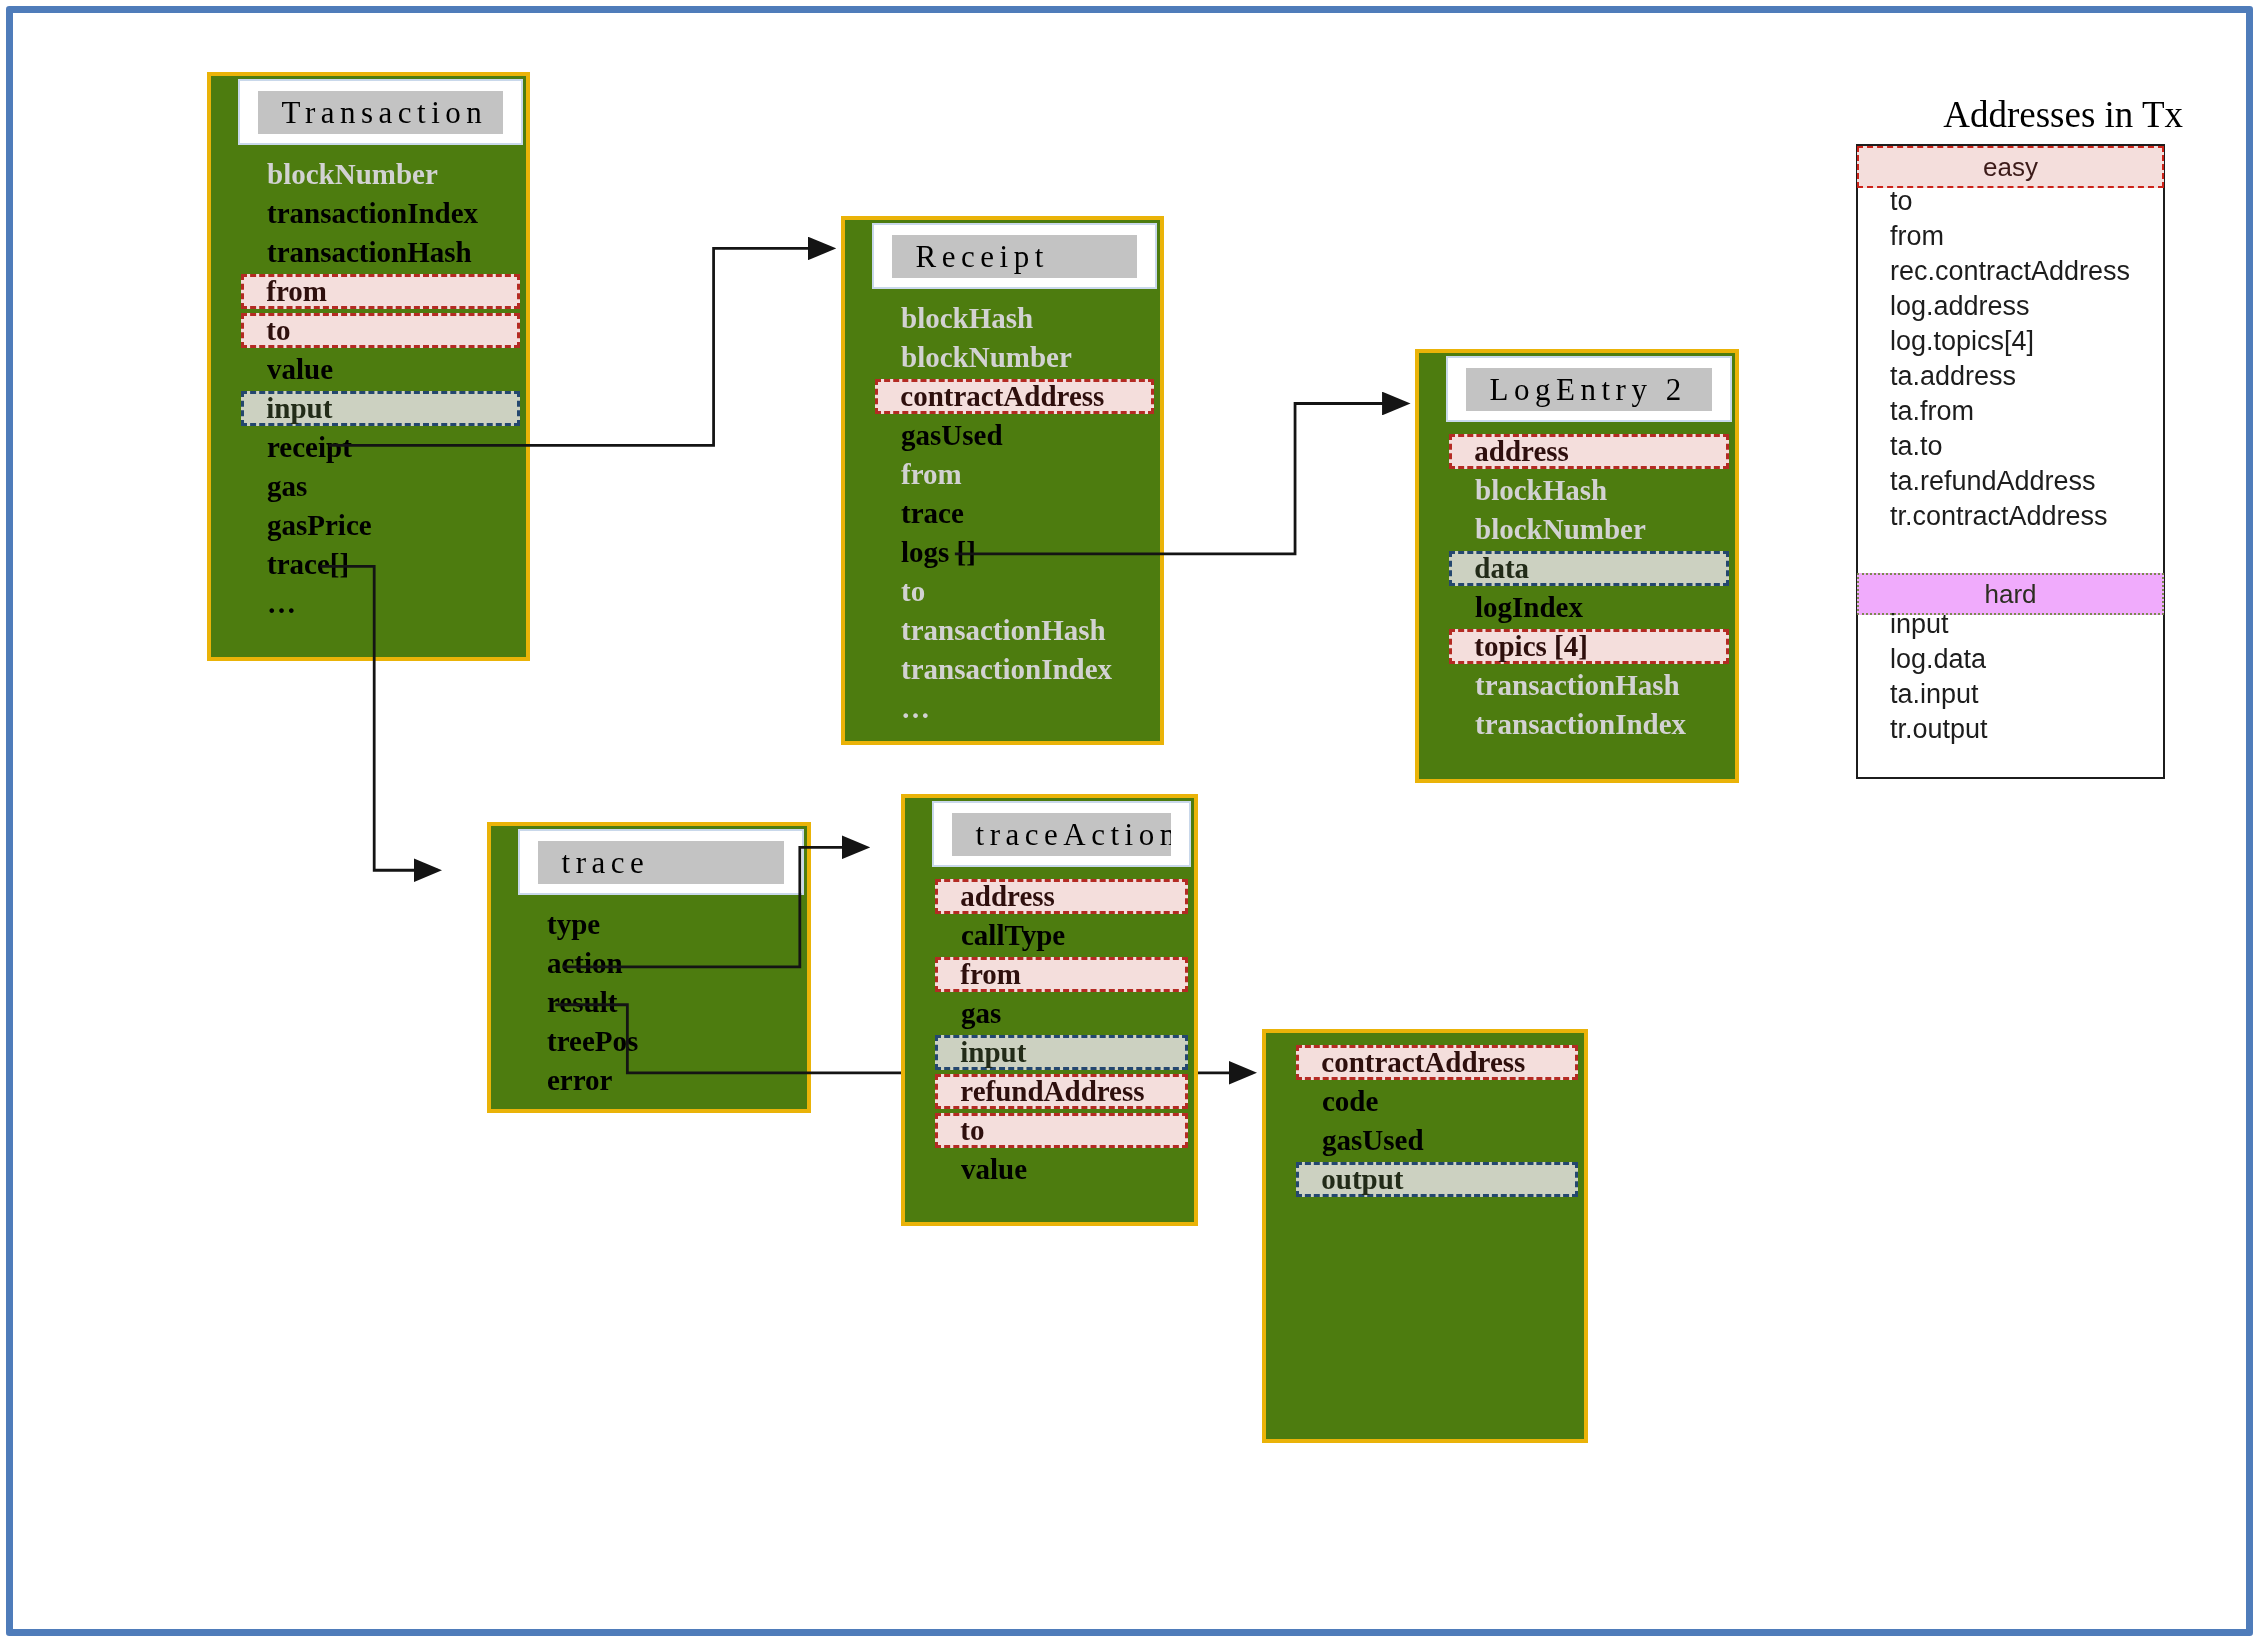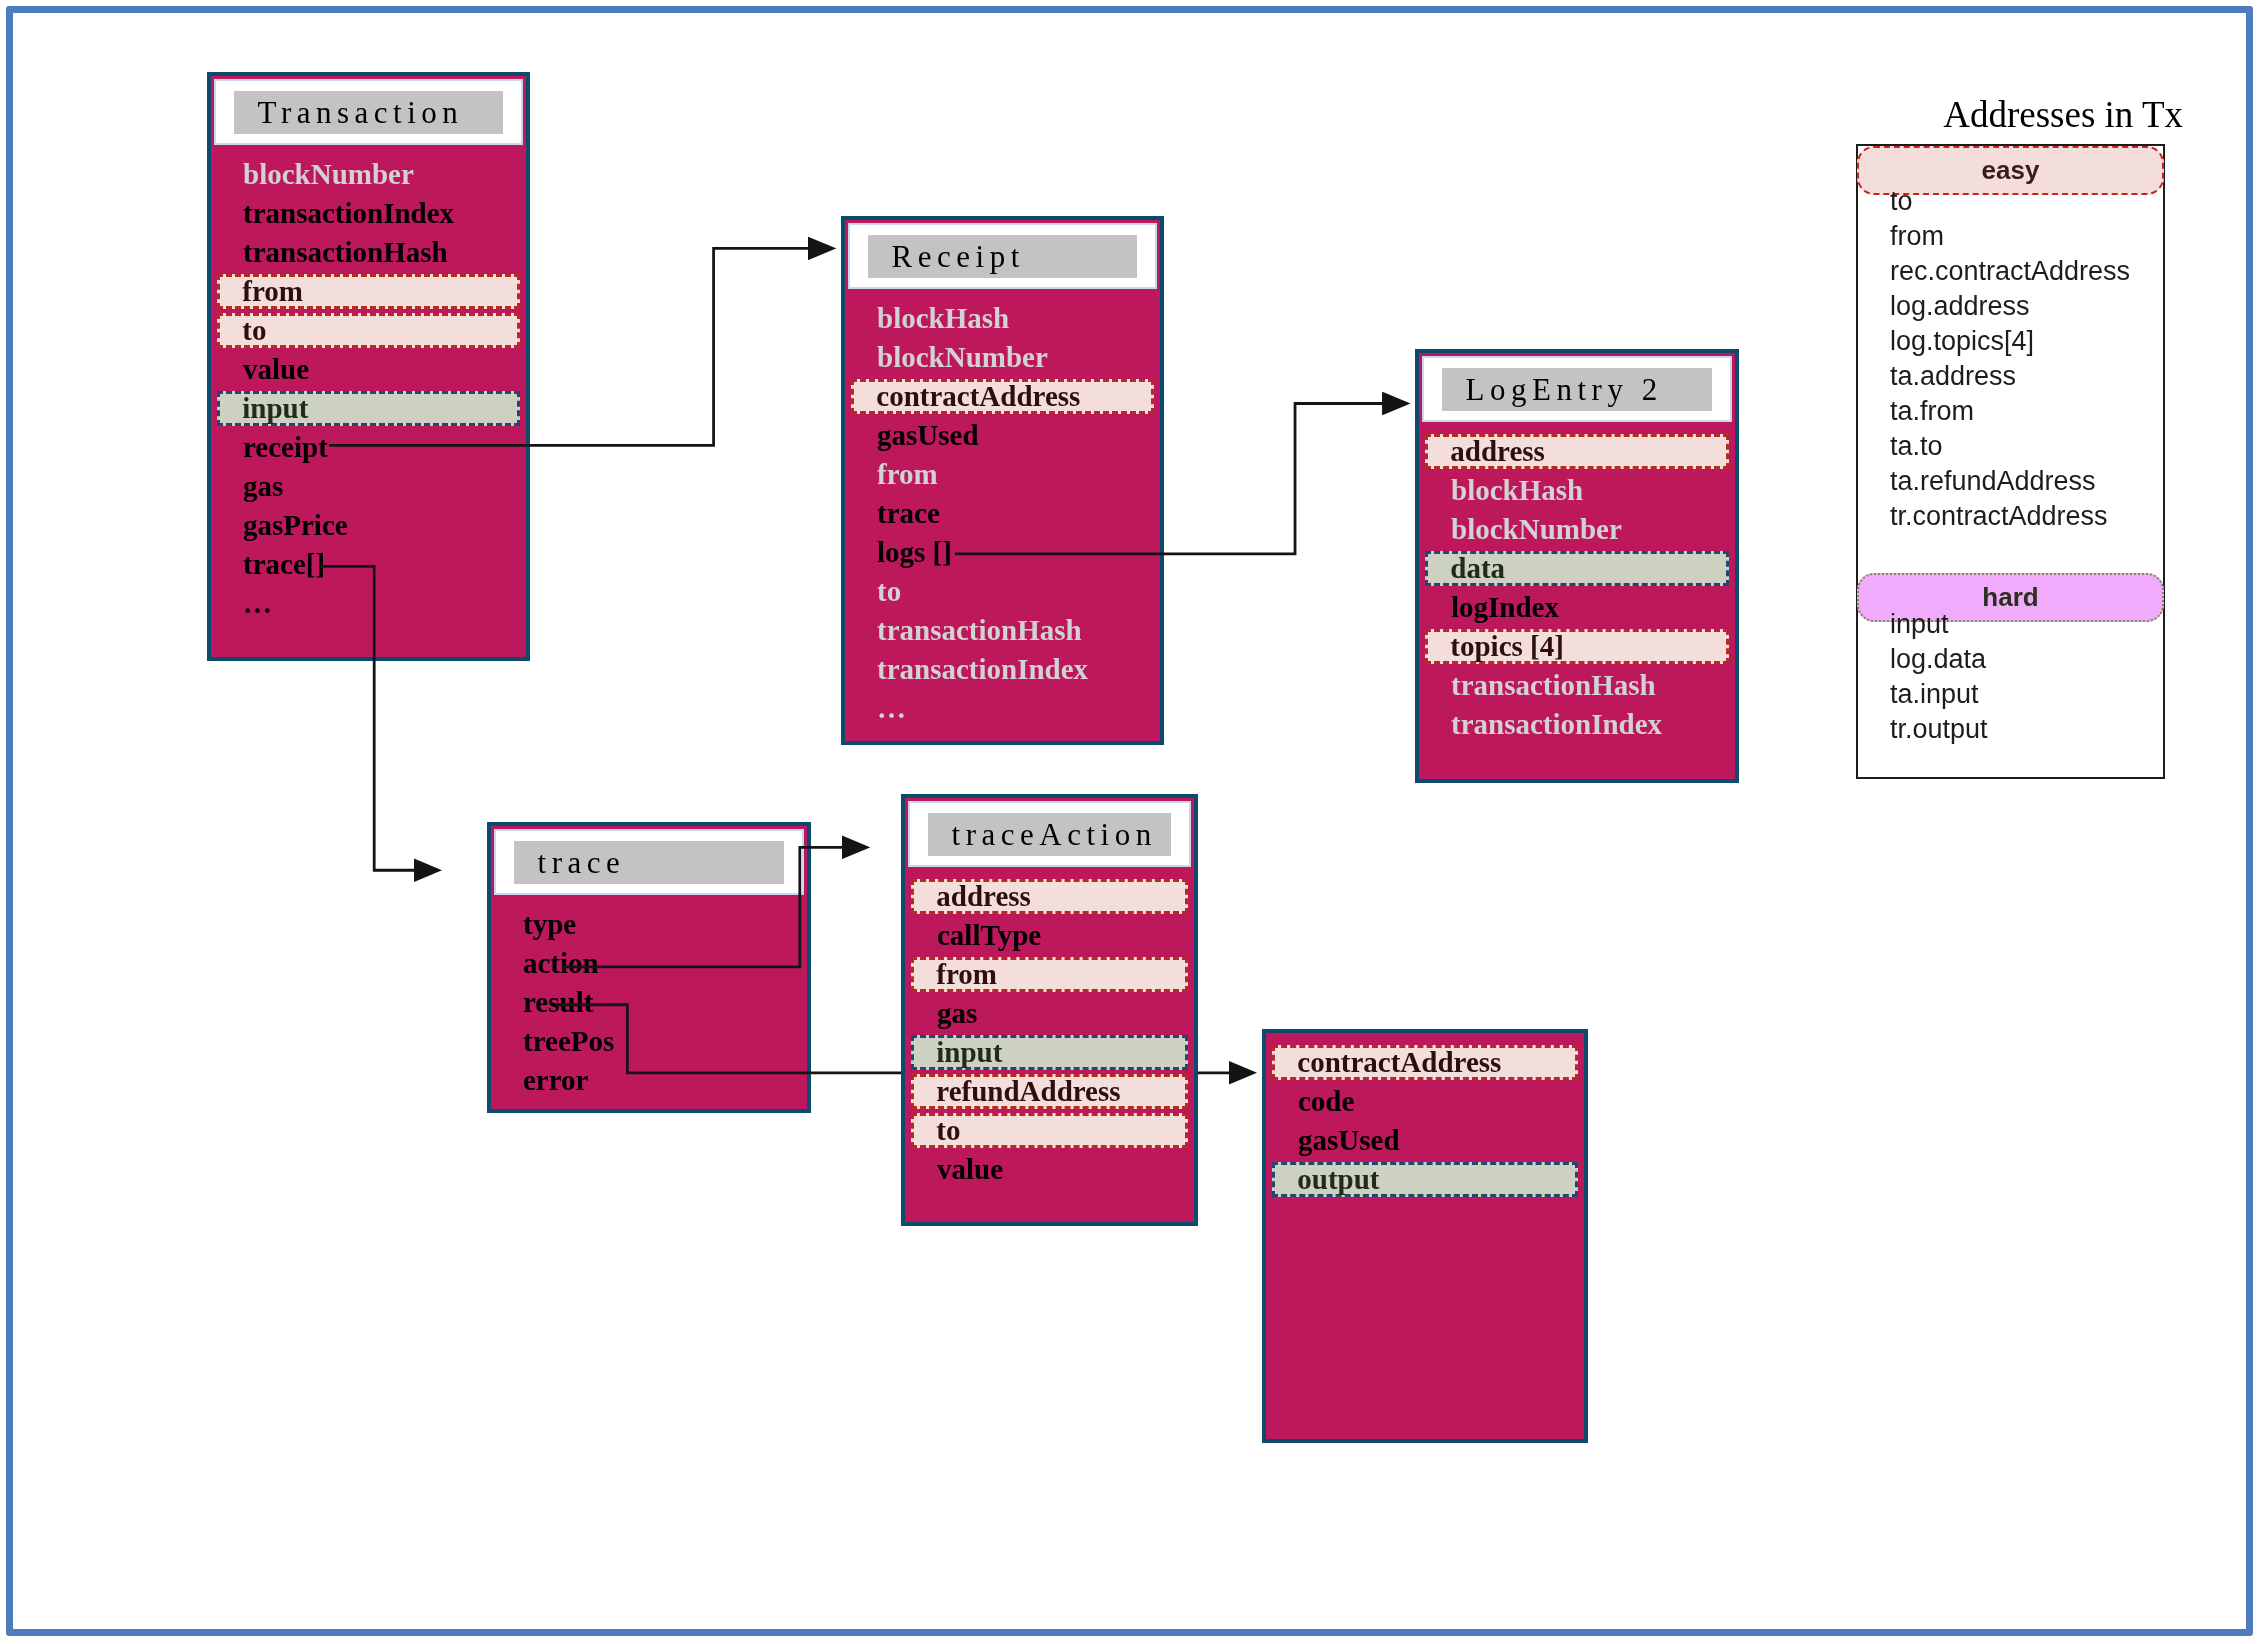--- a/index.html
+++ b/index.html
@@ -2,42 +2,42 @@
 <html style="font-size:12.7px"><head>
 <meta charset="utf-8">
 <style>
   html,body{margin:0;padding:0;background:#fff;}
   #canvas{position:relative;width:2261px;height:1644px;background:#ffffff;overflow:hidden;
           font-family:"Liberation Serif","DejaVu Serif",serif;}
   .frame{position:absolute;left:6.3px;top:6.3px;right:8px;bottom:8px;
          border:7.1px solid #4f7cba;border-radius:3.2px;}
 
   
-  .box{position:absolute;background:#be185d;border:4px solid #0c4a6e;box-sizing:border-box;z-index:2;}
+  .box{position:absolute;background:#4d7c0f;border:4px solid #eab308;box-sizing:border-box;z-index:2;padding-left:24px;}
   .box-top{z-index:6;}
   .hdr{margin:3.2px 3.2px 0 3.2px;border:2.4px solid #c9d8eb;height:66px;box-sizing:border-box;background:#ffffff;}
   .band{margin:9.5px 17.4px 0 17.4px;height:43px;background:#c3c3c3;line-height:43px;
         padding-left:24px;font-size:31px;letter-spacing:5.5px;color:#000;white-space:nowrap;overflow:hidden;}
   .body{padding-top:9.5px;}
   .row{height:39px;display:flex;align-items:center;padding-left:32px;font-size:29px;color:#000;box-sizing:border-box;font-weight:bold;}
   .row.muted{color:#d2d2d2;}
   .row.hl{padding-left:0;}
   .pill{flex:1;margin:0 6.3px;height:35px;border:3.2px dashed;display:flex;align-items:center;
         padding-left:22px;box-sizing:border-box;}
   .pill-red{border-color:#b42b23;background:#f4dedc;color:#2e0f0d;}
   .pill-green{border-color:#24476f;background:#ccd1c1;color:#222b18;}
 
   
   .legend-title{position:absolute;left:1843px;top:93px;width:340px;text-align:right;
                 font-size:37px;color:#000;}
   .legend{position:absolute;left:1856px;top:144px;width:309px;height:635px;
           border:2.4px solid #1c1c1c;box-sizing:border-box;background:#fff;z-index:2;
           font-family:"Liberation Sans","DejaVu Sans",sans-serif;}
-  .lband{position:absolute;left:-0.8px;right:-0.8px;height:49px;box-sizing:border-box;
-         display:flex;align-items:center;justify-content:center;font-size:26px;font-weight:bold;border-radius:17px;}
+  .lband{position:absolute;left:-0.8px;right:-0.8px;height:42px;box-sizing:border-box;
+         display:flex;align-items:center;justify-content:center;font-size:26px;font-weight:normal;}
   .lband-easy{top:0;border:2.4px dashed #cc2219;background:#f4dedc;color:#3c1b19;}
   .lband-hard{top:427px;border:2.4px dotted #7d8a50;background:#f0abfc;color:#2c2e20;}
   .llist{position:absolute;left:32px;right:6.3px;}
   .llist div{line-height:35px;font-size:27px;color:#1d1d1d;white-space:nowrap;}
   .llist-easy{top:38px;}
   .llist-hard{top:461px;}
 
   
   svg.wires{position:absolute;left:0;top:0;z-index:5;}
   .wire{fill:none;stroke:#141414;stroke-width:3.5;}

